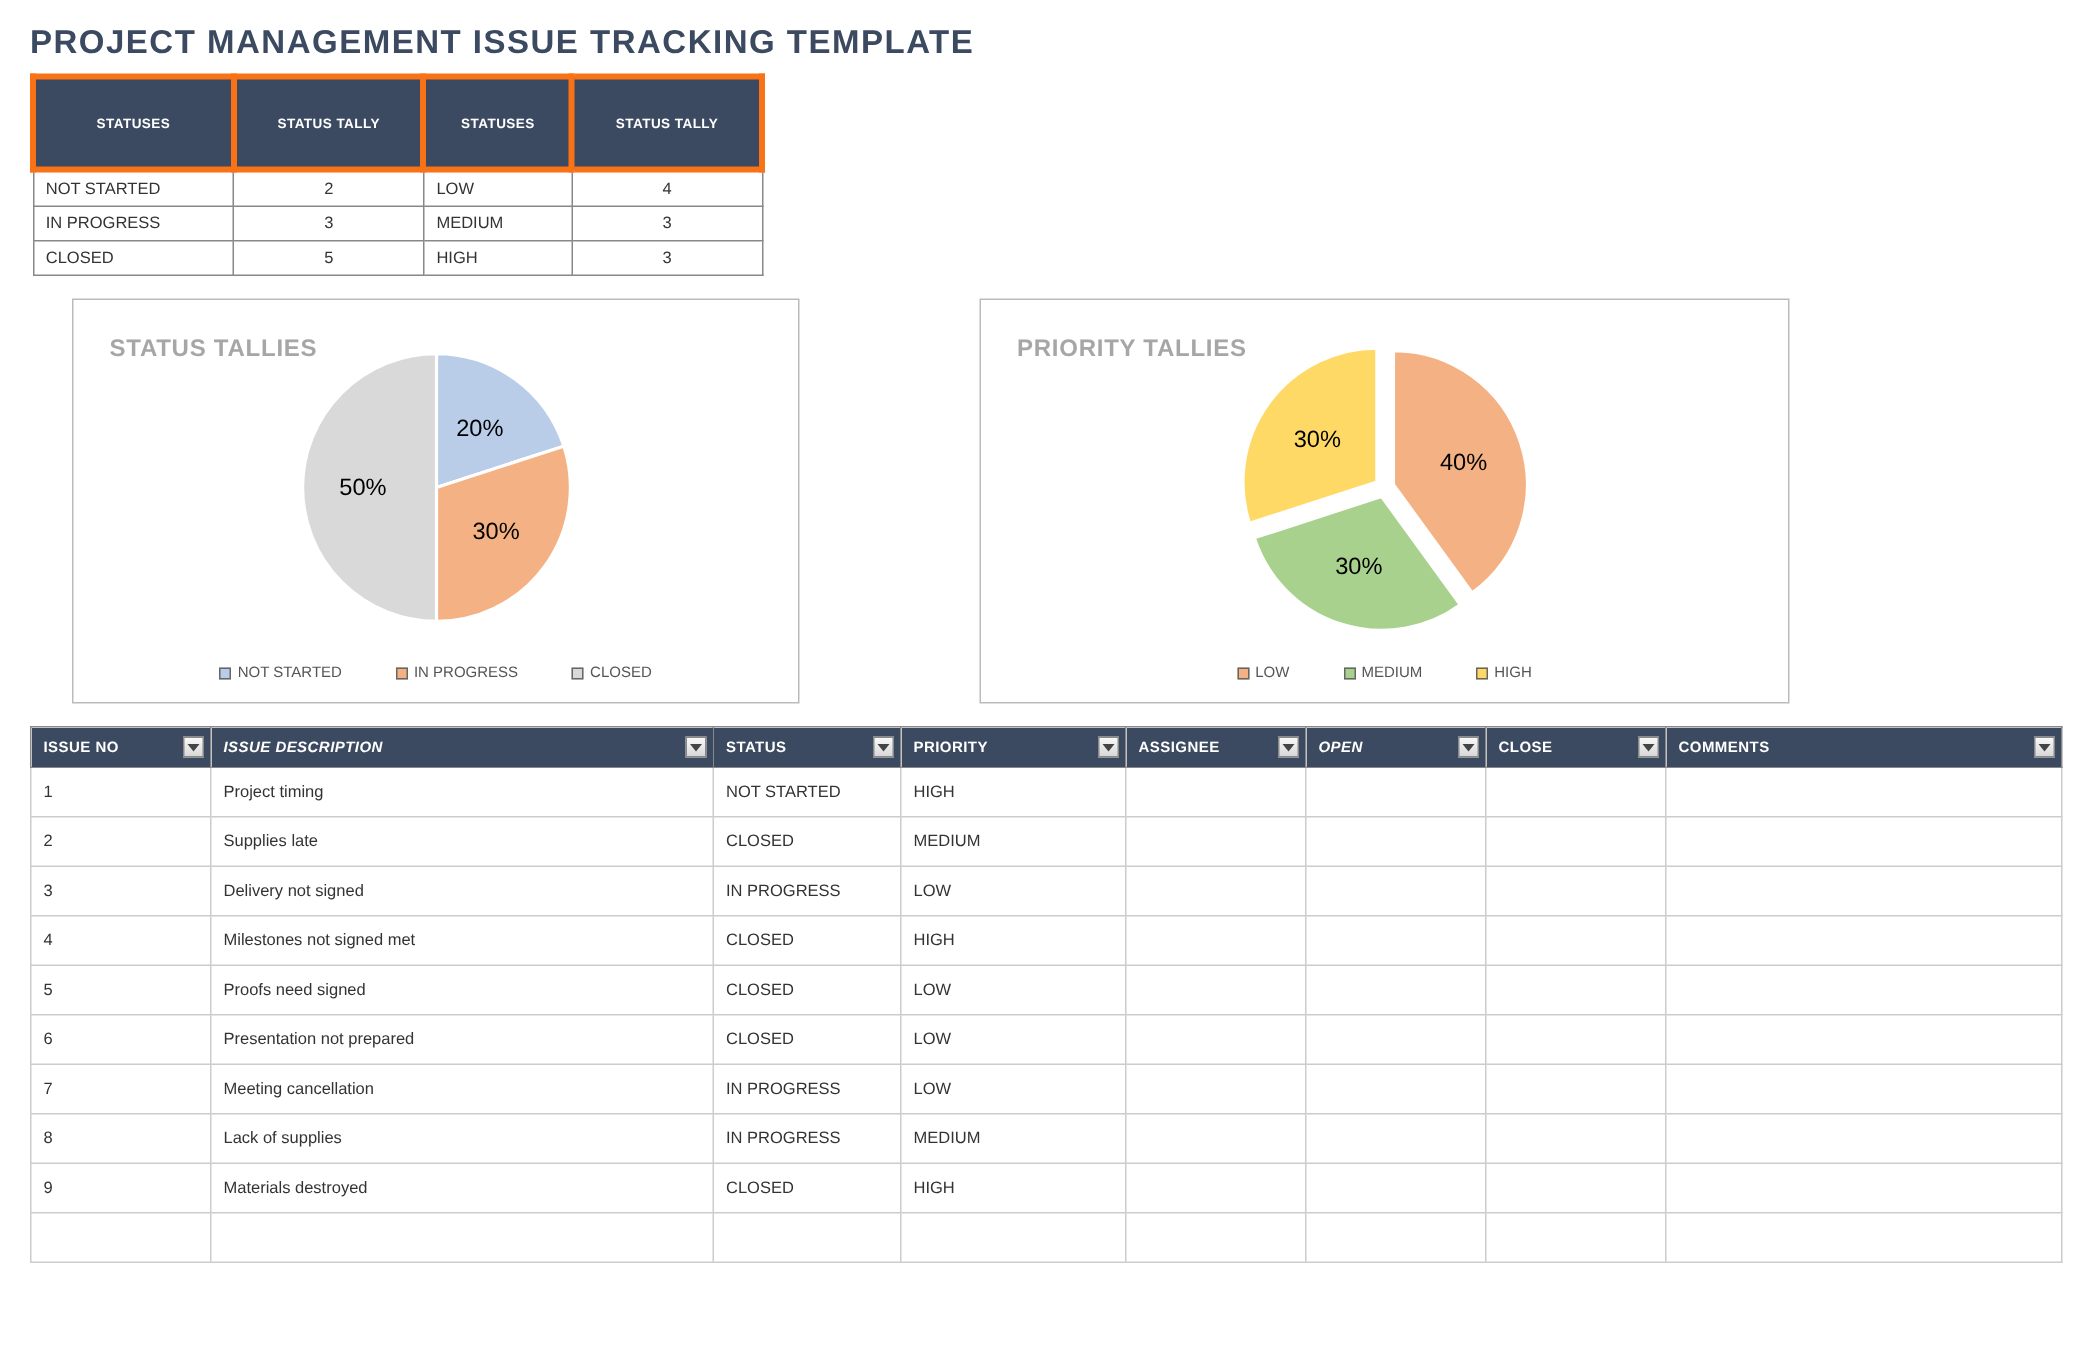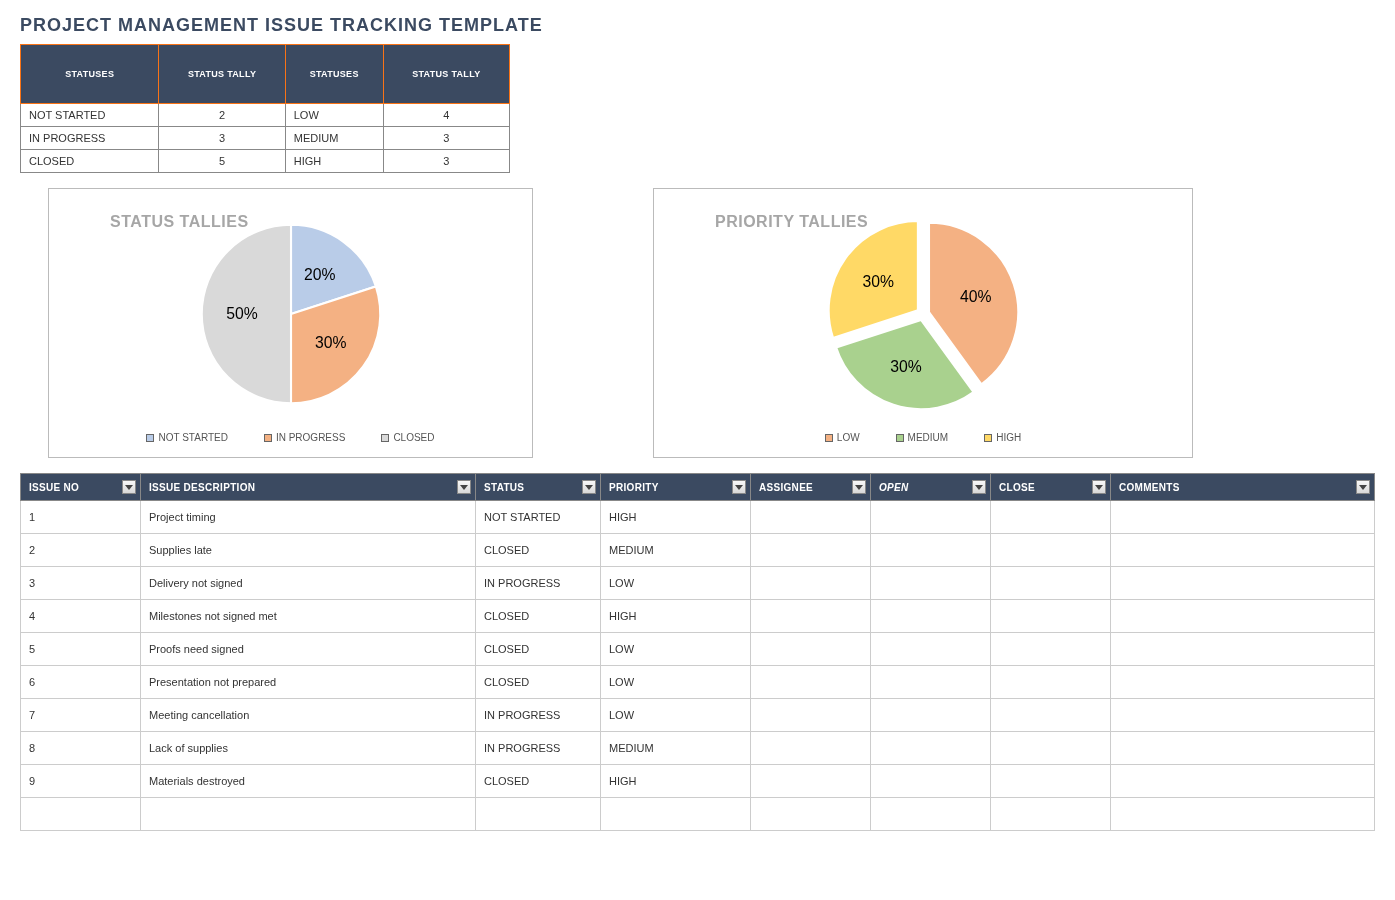--- a/index.html
+++ b/index.html
@@ -1,40 +1,40 @@
 <!DOCTYPE html>
 <html><head>
 <meta charset="utf-8">
 <style>
 * { box-sizing: border-box; margin: 0; padding: 0; }
 body { font-family: Arial, Helvetica, sans-serif; background: #fff; padding: 15px 20px; font-size: 11px; color: #333; width: 1395px; }
-.title { font-size: 18px; font-weight: bold; color: #3B4A61; letter-spacing: 1px; margin-bottom: 8px; }
+.title { font-size: 22px; font-weight: bold; color: #3B4A61; letter-spacing: 1px; margin-bottom: 8px; }
 .top-row { display: flex; gap: 120px; margin-bottom: 15px; }
 .meta-table { border-collapse: collapse; width: 460px; }
 .meta-table td { border: 1px solid #888; height: 24px; padding: 4px 8px; font-size: 10px; }
 .meta-table td.label { background: #3B4A61; color: #fff; font-weight: bold; width: 115px; letter-spacing: 0.3px; }
 .meta-table td.value { background: #fff; }
 .tally-table { border-collapse: collapse; width: 490px; }
-.tally-table th { background: #3B4A61; color: #fff; font-weight: bold; padding: 24px 8px; font-size: 9px; border: 1px solid #f97316; letter-spacing: 0.3px; text-align: center; }
+.tally-table th { background: #3B4A61; color: #fff; font-weight: bold; padding: 24px 8px; font-size: 9px; border: 4px solid #f97316; letter-spacing: 0.3px; text-align: center; }
 .tally-table td { border: 1px solid #888; padding: 5px 8px; font-size: 11px; height: 23px; }
 .tally-table td.c { text-align: center; }
 .charts-row { display: flex; gap: 120px; margin-bottom: 15px; padding-left: 28px; }
 .chart-box { border: 1px solid #bbb; width: 485px; height: 270px; position: relative; padding: 20px; }
-.chart-title { position: absolute; top: 24px; left: 24px; font-size: 16px; font-weight: bold; color: #A6A6A6; letter-spacing: 0.5px; margin-left: 37px; }
+.chart-title { position: absolute; top: 24px; left: 24px; font-size: 16px; font-weight: bold; color: #A6A6A6; letter-spacing: 0.5px; }
 .chart-svg { display: block; margin: 0 auto; }
 .legend { display: flex; justify-content: center; gap: 36px; position: absolute; bottom: 14px; left: 0; right: 0; font-size: 10px; color: #555; }
 .legend-item { display: flex; align-items: center; gap: 4px; }
 .swatch { width: 8px; height: 8px; border: 1px solid #666; display: inline-block; }
 .issues-table { border-collapse: collapse; width: 100%; margin-top: 4px; }
 .issues-table th { background: #3B4A61; color: #fff; font-weight: bold; padding: 2px 8px; font-size: 10px; border: 1px solid #888; text-align: left; position: relative; height: 27px; letter-spacing: 0.3px; }
 .issues-table td { border: 1px solid #ccc; padding: 6px 8px; font-size: 11px; height: 33px; }
 .filter-icon { position: absolute; right: 4px; top: 50%; transform: translateY(-50%); width: 14px; height: 14px; background: linear-gradient(#f8f8f8,#d8d8d8); border: 1px solid #888; display: flex; align-items: center; justify-content: center; }
 .filter-icon::after { content:''; width:0; height:0; border-left:4px solid transparent; border-right:4px solid transparent; border-top:5px solid #444; }
 .col-no { width: 120px; }
-.col-desc { width: 335px; }
+.col-desc { width: 335px; font-style: italic; }
 .col-status { width: 125px; }
 .col-priority { width: 150px; }
 .col-assignee { width: 120px; }
 .col-open { width: 120px; font-style: italic; }
 .col-close { width: 120px; }
 </style>
 </head>
 <body>
 
 <div class="title">PROJECT MANAGEMENT ISSUE TRACKING TEMPLATE</div>

